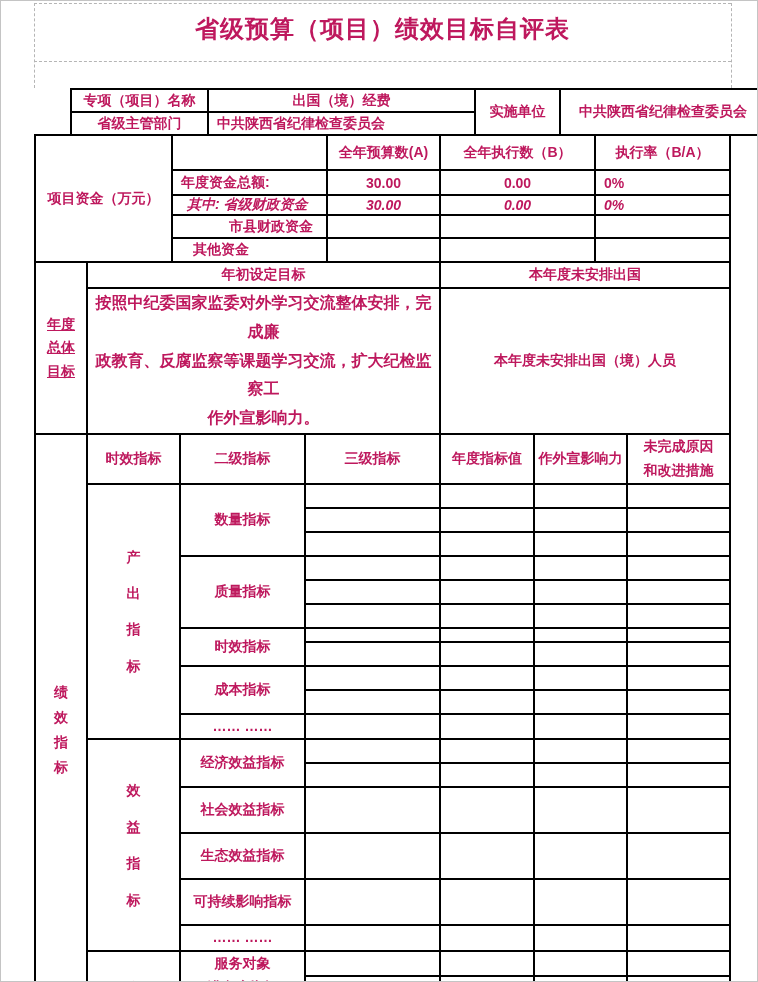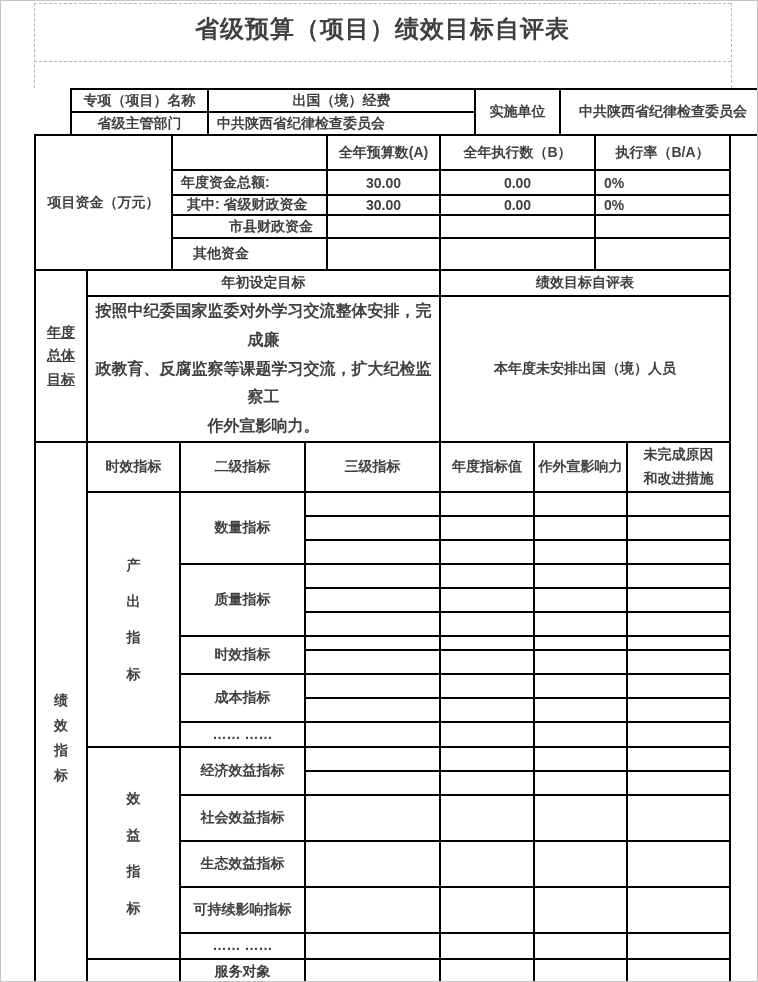--- a/index.html
+++ b/index.html
@@ -1,18 +1,18 @@
 <!DOCTYPE html>
 <html><head>
 <meta charset="utf-8">
 <style>
   html,body{margin:0;padding:0;background:#fff;}
   .canvas{
     position:relative;width:758px;height:982px;background:#ffffff;
-    font-family:"Liberation Sans","DejaVu Sans",sans-serif;font-weight:bold;color:#404040;
+    font-family:"Liberation Sans","DejaVu Sans",sans-serif;font-weight:bold;color:#be185d;
     border:1px solid #c4c4c4;box-sizing:border-box;overflow:hidden;
   }
   .page-title{
     position:absolute;left:33px;top:12px;width:697px;text-align:center;
     font-size:24px;letter-spacing:1px;white-space:nowrap;
   }
   .page-subtitle{
     position:absolute;left:33px;top:61px;width:697px;height:26px;line-height:26px;
     text-align:center;font-size:15px;
   }
@@ -87,52 +87,52 @@
         <td>全年预算数(A)</td>
         <td>全年执行数（B）</td>
         <td>执行率（B/A）</td>
       </tr>
       <tr style="height:25px;">
         <td class="left ind1">年度资金总额:</td>
         <td>30.00</td>
         <td>0.00</td>
         <td class="rate">0%</td>
       </tr>
-      <tr style="height:16px;">
+      <tr style="height:16px;font-style:italic;">
         <td class="left ind2">其中: 省级财政资金</td>
         <td>30.00</td>
         <td>0.00</td>
         <td class="rate">0%</td>
       </tr>
       <tr style="height:23px;">
         <td class="left ind3">市县财政资金</td>
         <td></td>
         <td></td>
         <td class="rate"></td>
       </tr>
-      <tr style="height:32px;">
+      <tr style="height:24px;">
         <td class="left ind4">其他资金</td>
         <td></td>
         <td></td>
         <td class="rate"></td>
       </tr>
     </tbody>
       </table>
 
     <table>
       <colgroup>
           <col style="width:52px">
           <col style="width:353px">
           <col style="width:290px">
         </colgroup>
       <tbody>
           <tr style="height:26px;">
         <td rowspan="2"><span class="stack2">年度总体目标</span></td>
         <td>年初设定目标</td>
-        <td>绩效目标自评表</td>
+        <td>本年度未安排出国</td>
       </tr>
       <tr style="height:74px;">
         <td class="goalpara">按照中纪委国家监委对外学习交流整体安排，完成廉
 政教育、反腐监察等课题学习交流，扩大纪检监察工
 作外宣影响力。</td>
         <td>本年度未安排出国（境）人员</td>
       </tr>
     </tbody>
       </table>
 

